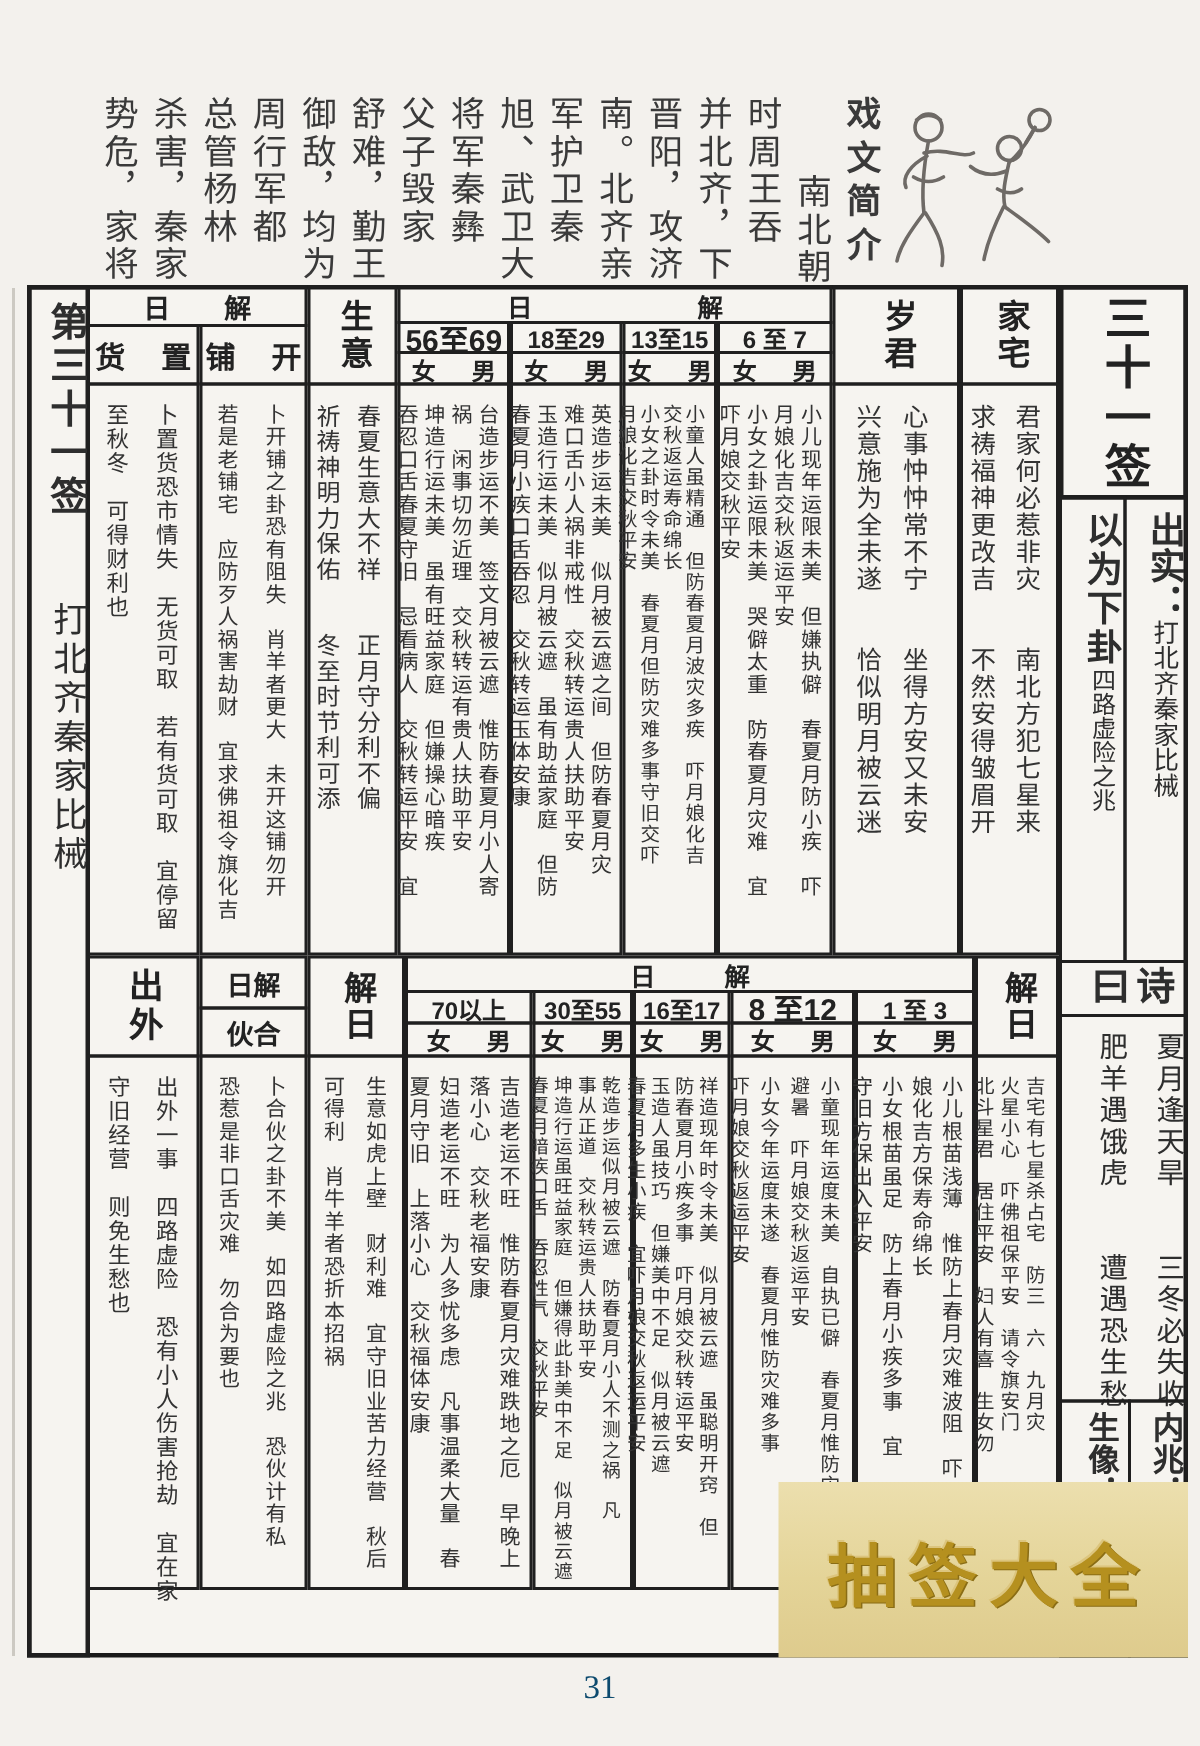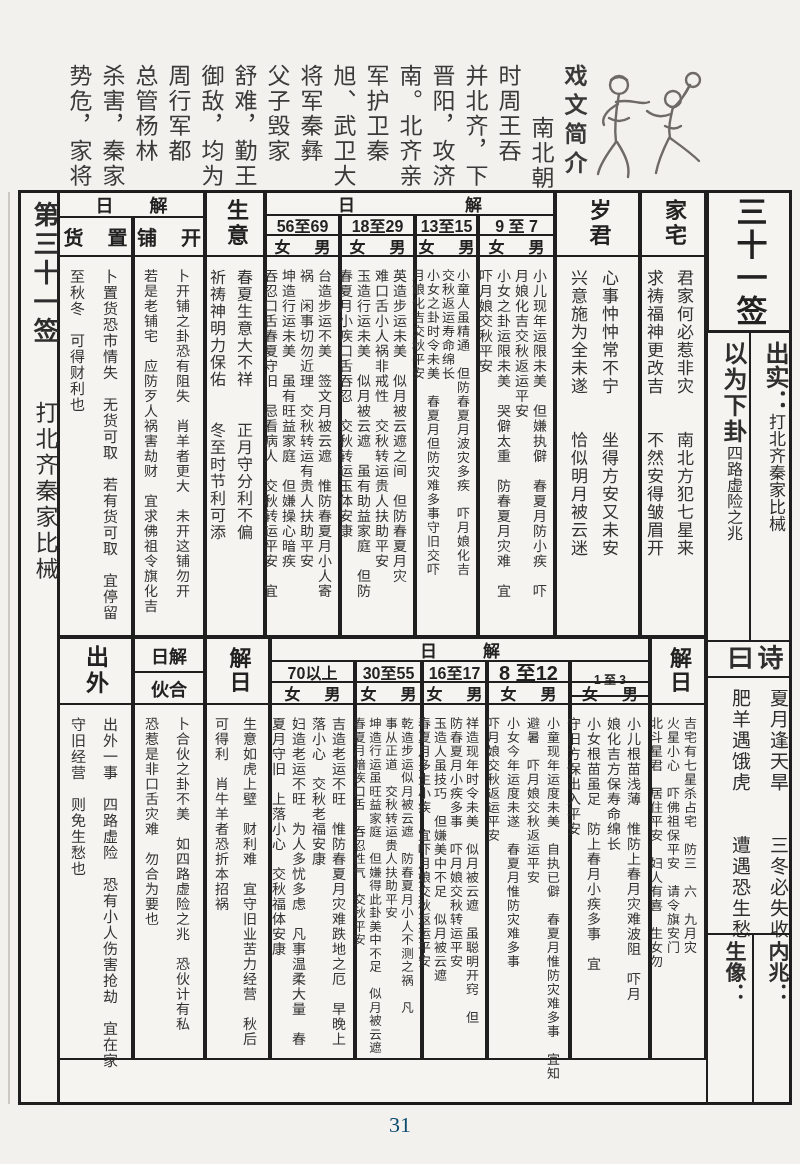--- a/index.html
+++ b/index.html
@@ -136,31 +136,31 @@
   <div class="cell hhead" style="left:133px;top:216px;width:72px;height:41px;font-size:20px;">
     <span class="sp24">铺开</span>
   </div>
   <div class="cell vhead" style="left:205px;top:190px;width:60px;height:67px;">
     <span style="font-size:22px;letter-spacing:3px;">生意</span>
   </div>
   <div class="cell hhead" style="left:265px;top:190px;width:290px;height:26px;font-size:17px;">
     <span class="sp110">日解</span>
   </div>
 
-  <div class="cell hhead" style="left:265px;top:214px;width:75px;height:22px;font-size:16px;">
+  <div class="cell hhead" style="left:265px;top:214px;width:75px;height:22px;font-size:20px;">
       <span>56至69</span>
     </div>
   <div class="cell hhead" style="left:340px;top:214px;width:75px;height:22px;font-size:16px;">
       <span>18至29</span>
     </div>
   <div class="cell hhead" style="left:415px;top:214px;width:63px;height:22px;font-size:16px;">
       <span>13至15</span>
     </div>
   <div class="cell hhead" style="left:478px;top:214px;width:77px;height:22px;font-size:16px;">
-      <span>9 至 7</span>
+      <span>6 至 7</span>
     </div>
 
   <div class="cell hhead" style="left:265px;top:234px;width:75px;height:23px;font-size:16px;">
       <span class="sp24">女男</span>
     </div>
   <div class="cell hhead" style="left:340px;top:234px;width:75px;height:23px;font-size:16px;">
       <span class="sp24">女男</span>
     </div>
   <div class="cell hhead" style="left:415px;top:234px;width:63px;height:23px;font-size:16px;">
       <span class="sp24">女男</span>
@@ -240,21 +240,21 @@
     </div>
   <div class="cell hhead" style="left:355px;top:660px;width:67px;height:23px;font-size:16px;">
       <span>30至55</span>
     </div>
   <div class="cell hhead" style="left:422px;top:660px;width:65px;height:23px;font-size:16px;">
       <span>16至17</span>
     </div>
   <div class="cell hhead" style="left:487px;top:660px;width:83px;height:23px;font-size:20px;">
       <span>8 至12</span>
     </div>
-  <div class="cell hhead" style="left:570px;top:660px;width:80px;height:37px;font-size:12px;text-align:center;">
+  <div class="cell hhead" style="left:570px;top:660px;width:80px;height:23px;font-size:16px;text-align:center;">
       <span>1 至 3</span>
     </div>
   <div class="cell hhead" style="left:270px;top:681px;width:85px;height:24px;font-size:16px;">
       <span class="sp24">女男</span>
     </div>
   <div class="cell hhead" style="left:355px;top:681px;width:67px;height:24px;font-size:16px;">
       <span class="sp24">女男</span>
     </div>
   <div class="cell hhead" style="left:422px;top:681px;width:65px;height:24px;font-size:16px;">
       <span class="sp24">女男</span>
@@ -310,16 +310,19 @@
       <div>娘化吉方保寿命绵长</div>
       <div>小女根苗虽足　防上春月小疾多事　宜</div>
       <div>守旧方保出入平安</div>
     </div>
   <div class="cell vbody" style="left:650px;top:703px;width:56px;height:357px;font-size:13px;line-height:17px;">
       <div>吉宅有七星杀占宅　防三　六　九月灾</div>
       <div>火星小心　吓佛祖保平安　请令旗安门</div>
       <div>北斗星君　居住平安　妇人有喜　生女勿</div>
     </div>
 
+  <div class="watermark">
+    <span>抽签大全</span>
+  </div>
 
   <div class="pagenum">31</div>
 
 </div>
 
 </body></html>

